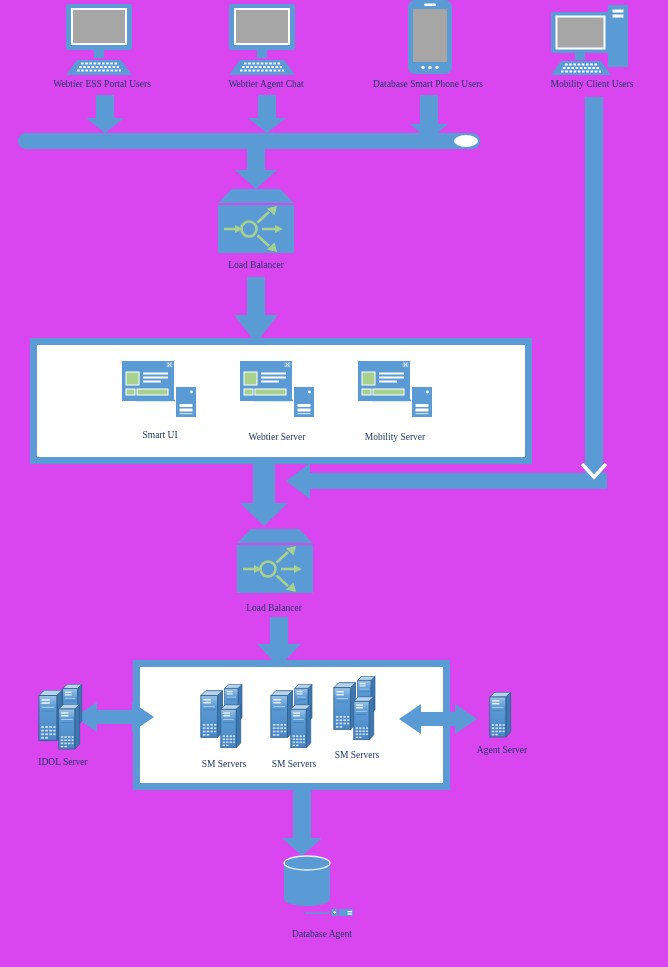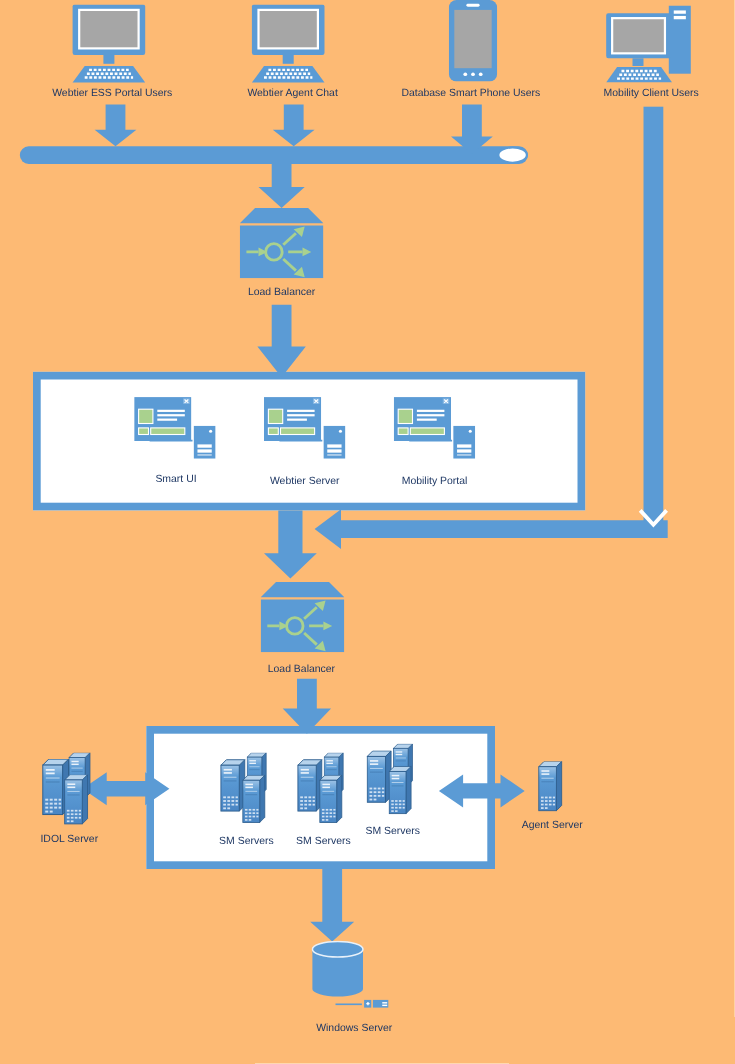--- a/index.html
+++ b/index.html
@@ -1,17 +1,17 @@
 <!DOCTYPE html>
 <html><head>
 <meta charset="utf-8">
 <style>
   html,body{margin:0;padding:0;background:#fff;}
-  #canvas{position:relative;width:668px;height:967px;background:#fdba74;overflow:hidden;
-          font-family:Liberation Sans, sans-serif;}
+  #canvas{position:relative;width:668px;height:967px;background:#d946ef;overflow:hidden;
+          font-family:Liberation Serif, serif;}
   .lbl{position:absolute;font-size:9.5px;line-height:11px;color:#1f3864;white-space:nowrap;
        transform:translateX(-50%);z-index:4;}
   .frame{position:absolute;border:7px solid #5b9bd5;background:#fff;box-sizing:border-box;z-index:0;}
   .icon{position:absolute;z-index:2;}
   #connectors{position:absolute;left:0;top:0;z-index:1;pointer-events:none;}
 </style>
 </head>
 <body>
 
 <div id="canvas">
@@ -274,22 +274,22 @@
       <use href="#sym-cyl"></use>
     </svg>
 
   <div class="lbl" style="left:102px;top:79px">Webtier ESS Portal Users</div>
   <div class="lbl" style="left:266px;top:79px">Webtier Agent Chat</div>
   <div class="lbl" style="left:428px;top:79px">Database Smart Phone Users</div>
   <div class="lbl" style="left:592px;top:79px">Mobility Client Users</div>
   <div class="lbl" style="left:256px;top:260px">Load Balancer</div>
   <div class="lbl" style="left:160px;top:430px">Smart UI</div>
   <div class="lbl" style="left:277px;top:432px">Webtier Server</div>
-  <div class="lbl" style="left:395px;top:432px">Mobility Portal</div>
+  <div class="lbl" style="left:395px;top:432px">Mobility Server</div>
   <div class="lbl" style="left:274px;top:603px">Load Balancer</div>
   <div class="lbl" style="left:63px;top:757px">IDOL Server</div>
   <div class="lbl" style="left:224px;top:759px">SM Servers</div>
   <div class="lbl" style="left:294px;top:759px">SM Servers</div>
   <div class="lbl" style="left:357px;top:750px">SM Servers</div>
   <div class="lbl" style="left:502px;top:745px">Agent Server</div>
-  <div class="lbl" style="left:322px;top:929px">Windows Server</div>
+  <div class="lbl" style="left:322px;top:929px">Database Agent</div>
 
 </div>
 
 </body></html>

